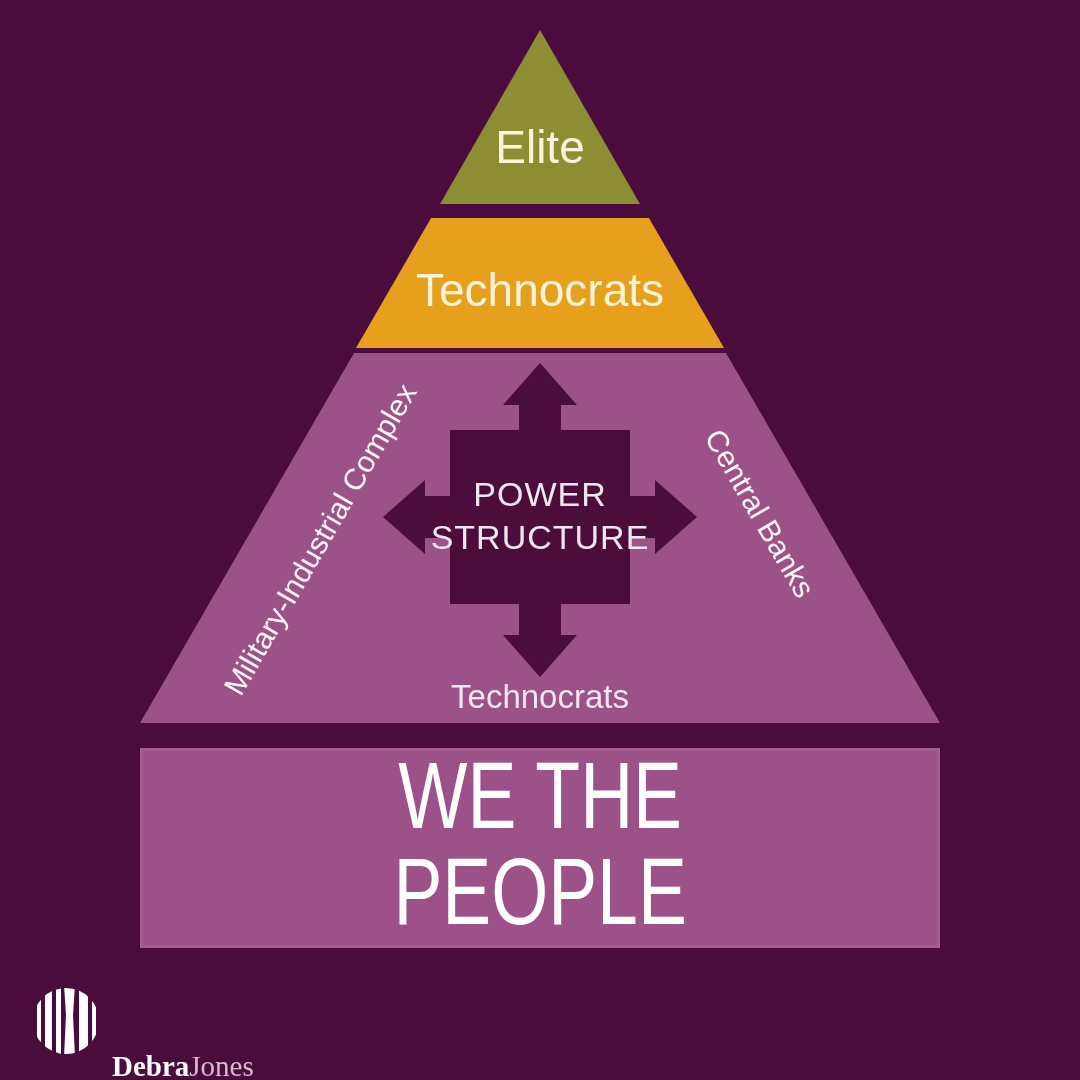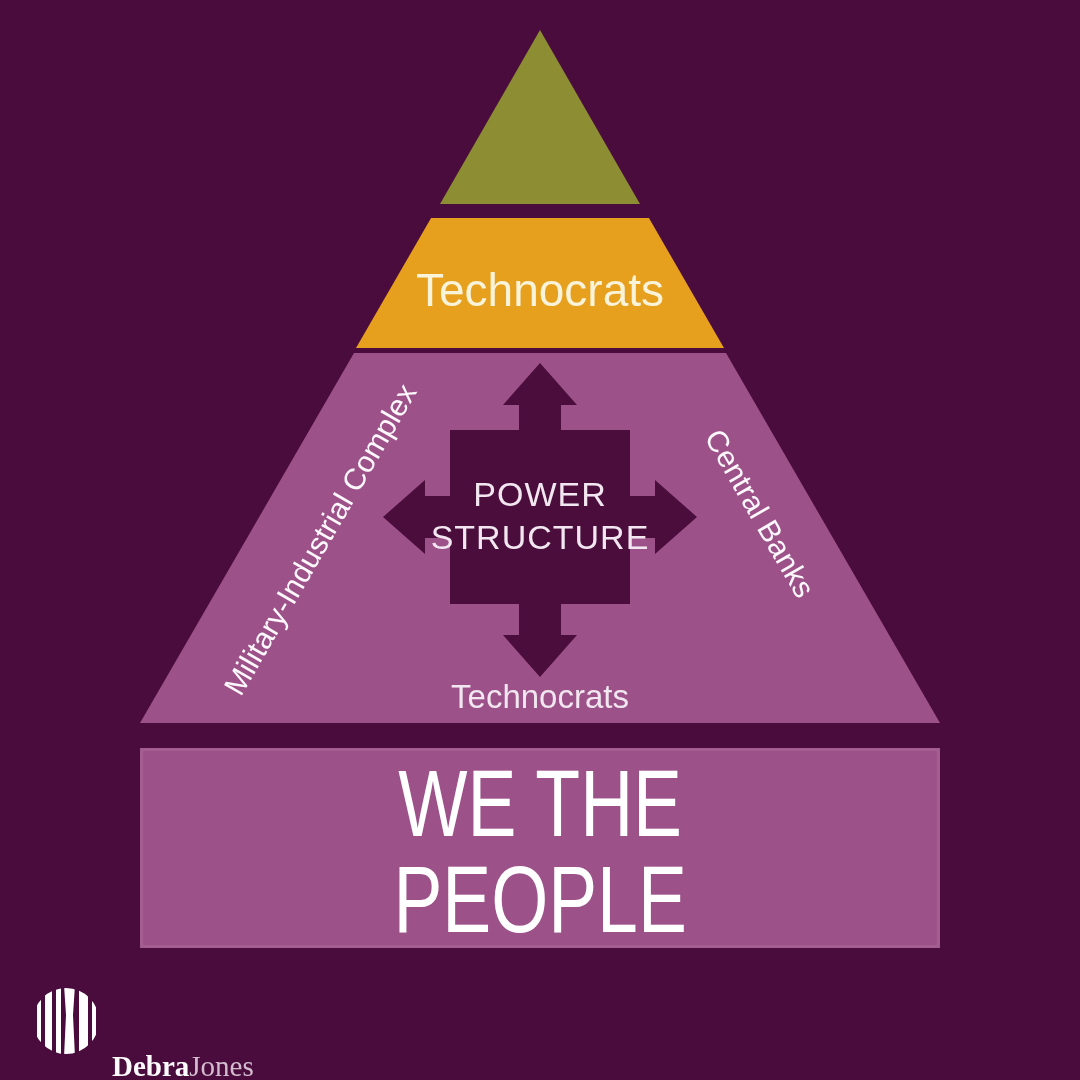--- a/index.html
+++ b/index.html
@@ -32,21 +32,21 @@
   .lbl-elite{left:440px;top:122px;width:200px;font-size:46px;line-height:50px;color:var(--cream-text);}
   .lbl-tech{left:356px;top:265px;width:368px;font-size:46px;line-height:50px;color:var(--cream-text);}
   .lbl-power{left:420px;top:473px;width:240px;font-size:34px;line-height:43px;
     letter-spacing:1px;color:var(--light-text);white-space:pre-line;}
   .lbl-gov{left:360px;top:678px;width:360px;font-size:33px;color:var(--light-text);}
   .lbl-mil{left:103px;top:521px;width:440px;height:40px;font-size:30px;color:#fdf8fc;
     transform:rotate(-60deg);transform-origin:center;}
   .lbl-banks{left:607px;top:495px;width:300px;height:40px;font-size:30px;color:#fdf8fc;
     transform:rotate(60deg);transform-origin:center;}
   .lbl-people{left:140px;top:748px;width:800px;height:200px;display:flex;
-    align-items:flex-end;justify-content:center;color:var(--white-text);}
+    align-items:flex-start;justify-content:center;color:var(--white-text);}
   .lbl-people .squeeze{display:inline-block;transform:scaleX(0.78);transform-origin:center;
     font-size:94px;line-height:96px;white-space:pre-line;text-align:center;font-weight:400;}
   .motif{left:380px;top:360px;width:320px;height:320px;}
   .motif .dark{fill:var(--motif);}
   .logo{left:30px;top:985px;width:72px;height:72px;}
   .logo .bg-dot{fill:var(--background);}
   .logo .bar{fill:#ffffff;}
   .brand{position:absolute;left:112px;top:1006px;font-family:"Liberation Serif", serif;
     font-size:29px;line-height:32px;margin-top:44px;}
   .brand .bold{font-weight:700;color:#fdfbfd;}
@@ -63,20 +63,21 @@
   <div class="shape rect-base"></div>
 
   <svg class="shape motif" viewBox="0 0 320 320" aria-hidden="true">
     <rect class="dark" x="70" y="70" width="180" height="174"></rect>
     <polygon class="dark" points="160,3 197,45 181,45 181,75 139,75 139,45 123,45"></polygon>
     <polygon class="dark" points="160,317 197,275 181,275 181,242 139,242 139,275 123,275"></polygon>
     <polygon class="dark" points="3,157 45,120 45,136 75,136 75,178 45,178 45,194"></polygon>
     <polygon class="dark" points="317,157 275,120 275,136 245,136 245,178 275,178 275,194"></polygon>
   </svg>
 
+  <div class="label lbl-elite">Elite</div>
   <div class="label lbl-power">POWER
 STRUCTURE</div>
   <div class="label lbl-tech">Technocrats</div>
   <div class="label lbl-mil">Military-Industrial Complex</div>
   <div class="label lbl-banks">Central Banks</div>
   <div class="label lbl-gov">Technocrats</div>
   <div class="label lbl-people">
     <span class="squeeze">WE THE
 PEOPLE</span>
   </div>

